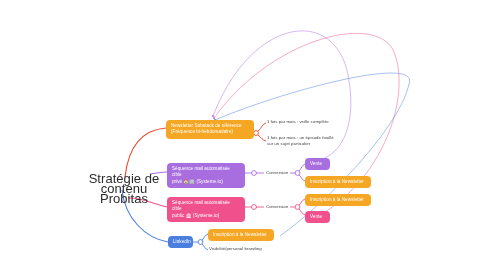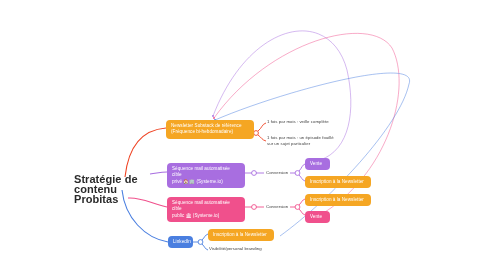--- a/index.html
+++ b/index.html
@@ -20,24 +20,25 @@
     color:#ffffff;
     font-size:4.6px;
     line-height:6.4px;
     padding:3px 5px;
     white-space:pre-line;
     letter-spacing:0.05px;
   }
   .node.root{
     background:transparent;
     color:#2b2b2b;
-    font-size:11px;
+    font-size:13px;
     line-height:10px;
+    text-align:center;
     padding:0;
-    font-weight:700;
+    font-weight:400;
   }
   .node.orange{background:#f5a623;}
   .node.purple{background:#a86ee0;}
   .node.pink{background:#f0508c;}
   .node.blue{background:#4a7fe0;}
 
   .leaf-text{
     position:absolute;
     color:#3d3d3d;
     font-size:4.3px;

